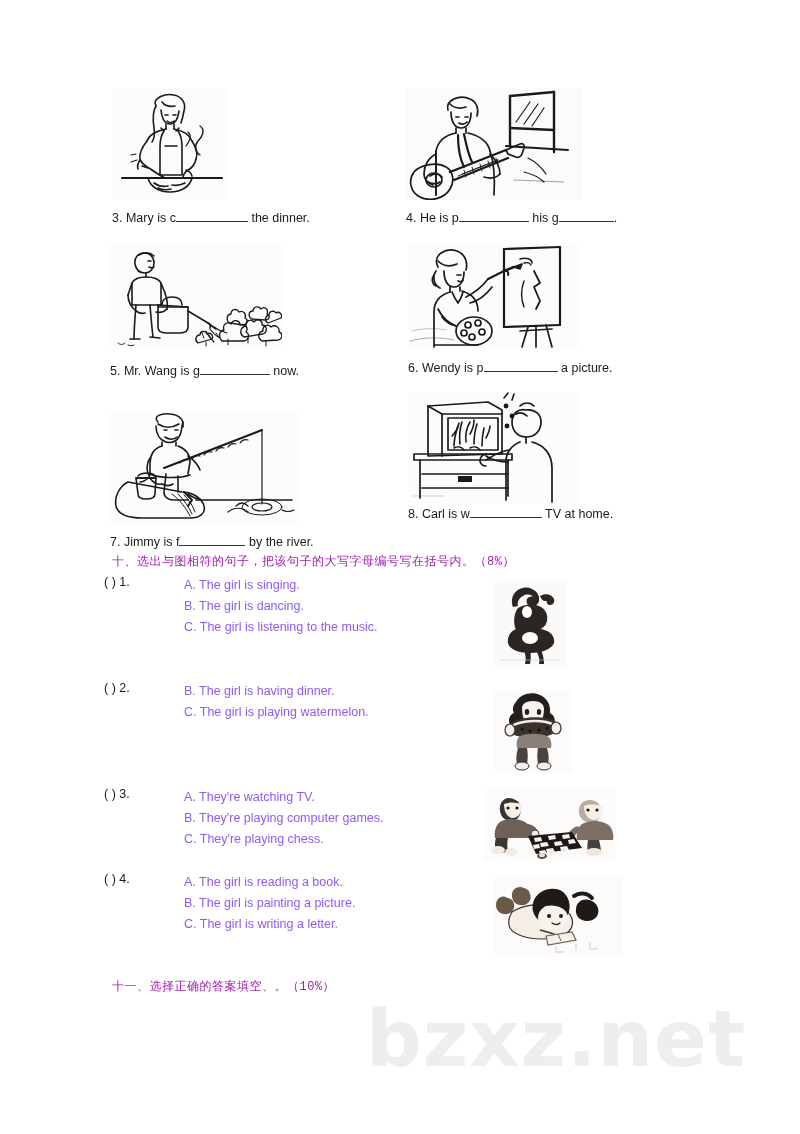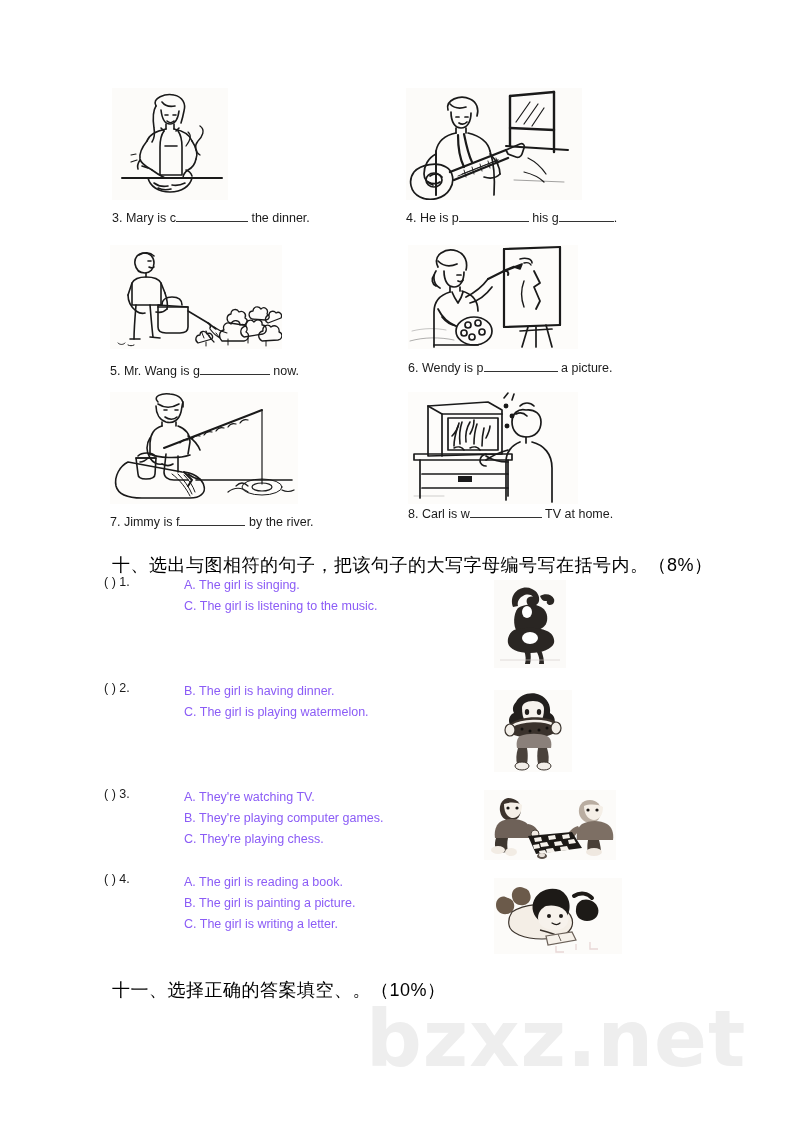--- a/index.html
+++ b/index.html
@@ -56,23 +56,23 @@
   }
   .blank {
     display: inline-block;
     border-bottom: 1px solid #333;
     vertical-align: baseline;
   }
 
   
   .cn-heading {
     position: absolute;
-    font-family: Liberation Sans, sans-serif;
-    font-size: 18px;
-    color: #000000;
+    font-family: Liberation Mono, monospace;
+    font-size: 12px;
+    color: #a21caf;
     letter-spacing: .5px;
     white-space: nowrap;
     z-index: 2;
   }
 
   
   .mc-item { position: absolute; z-index: 2; }
   .mc-paren {
     position: absolute;
     left: 0; top: 0;
@@ -326,21 +326,21 @@
         </g>
       </svg>
     </div>
     <div class="caption" style="margin-top:13px;">
       <span>6.</span>
       <span>Wendy is p</span><span class="blank" style="width:74px;"></span>
       <span>a picture.</span>
     </div>
   </div>
 
-  <div class="pic-block" style="left:110px; top:392px;text-align:right;">
+  <div class="pic-block" style="left:110px; top:412px;text-align:right;">
     <div class="pic-frame" style="width:188px;height:112px;">
       <svg viewBox="0 0 188 112" xmlns="http://www.w3.org/2000/svg">
         <rect width="188" height="112" fill="#fdfcfa"></rect>
         <g fill="none" stroke="#1a1a1a" stroke-width="1.6" stroke-linecap="round" stroke-linejoin="round">
 
           <path d="M48 10 c-6 -6 4 -9 12 -8 c10 1 14 6 13 13"></path>
           <path d="M46 14 c0 8 4 14 10 16 c7 2 13 -2 15 -10 c1 -4 1 -8 2 -10"></path>
           <path d="M48 12 c6 4 14 4 21 0"></path>
           <path d="M54 18 l3 0 M65 18 l3 0"></path>
           <path d="M55 25 c4 3 9 3 12 0"></path>
@@ -439,20 +439,21 @@
       <span>TV at home.</span>
     </div>
   </div>
 
   <div class="cn-heading" style="left:112px; top:553px;">十、选出与图相符的句子，把该句子的大写字母编号写在括号内。（8%）</div>
 
   <div class="mc-item" style="left:104px; top:575px; width:500px;">
     <div class="mc-paren">(        ) 1.</div>
     <div class="mc-opts">
       <div class="mc-opt">A. The girl is singing.</div>
+      <div class="mc-opt">B. The girl is dancing.</div>
       <div class="mc-opt">C. The girl is listening to the music.</div>
     </div>
   </div>
   <div class="mc-photo" style="left:494px; top:580px; width:72px; height:88px;">
     <svg viewBox="0 0 72 88" xmlns="http://www.w3.org/2000/svg">
       <rect width="72" height="88" fill="#fbfaf8"></rect>
       <g fill="#2a2623">
 
         <path d="M20 14 c4 -6 12 -8 18 -5 c5 2 8 7 7 12 c-1 4 -5 6 -9 5 c-3 -1 -4 -4 -3 -7 c1 -2 4 -3 6 -2 c-2 -3 -7 -3 -10 -1 c-4 2 -6 6 -5 10 l-5 1 c-2 -5 -1 -10 1 -13 z"></path>
         <path d="M46 16 c5 -3 12 -2 14 3 c1 3 -1 6 -4 6 c-2 0 -4 -2 -3 -4 l-2 0 c-2 0 -4 -2 -5 -5 z"></path>

